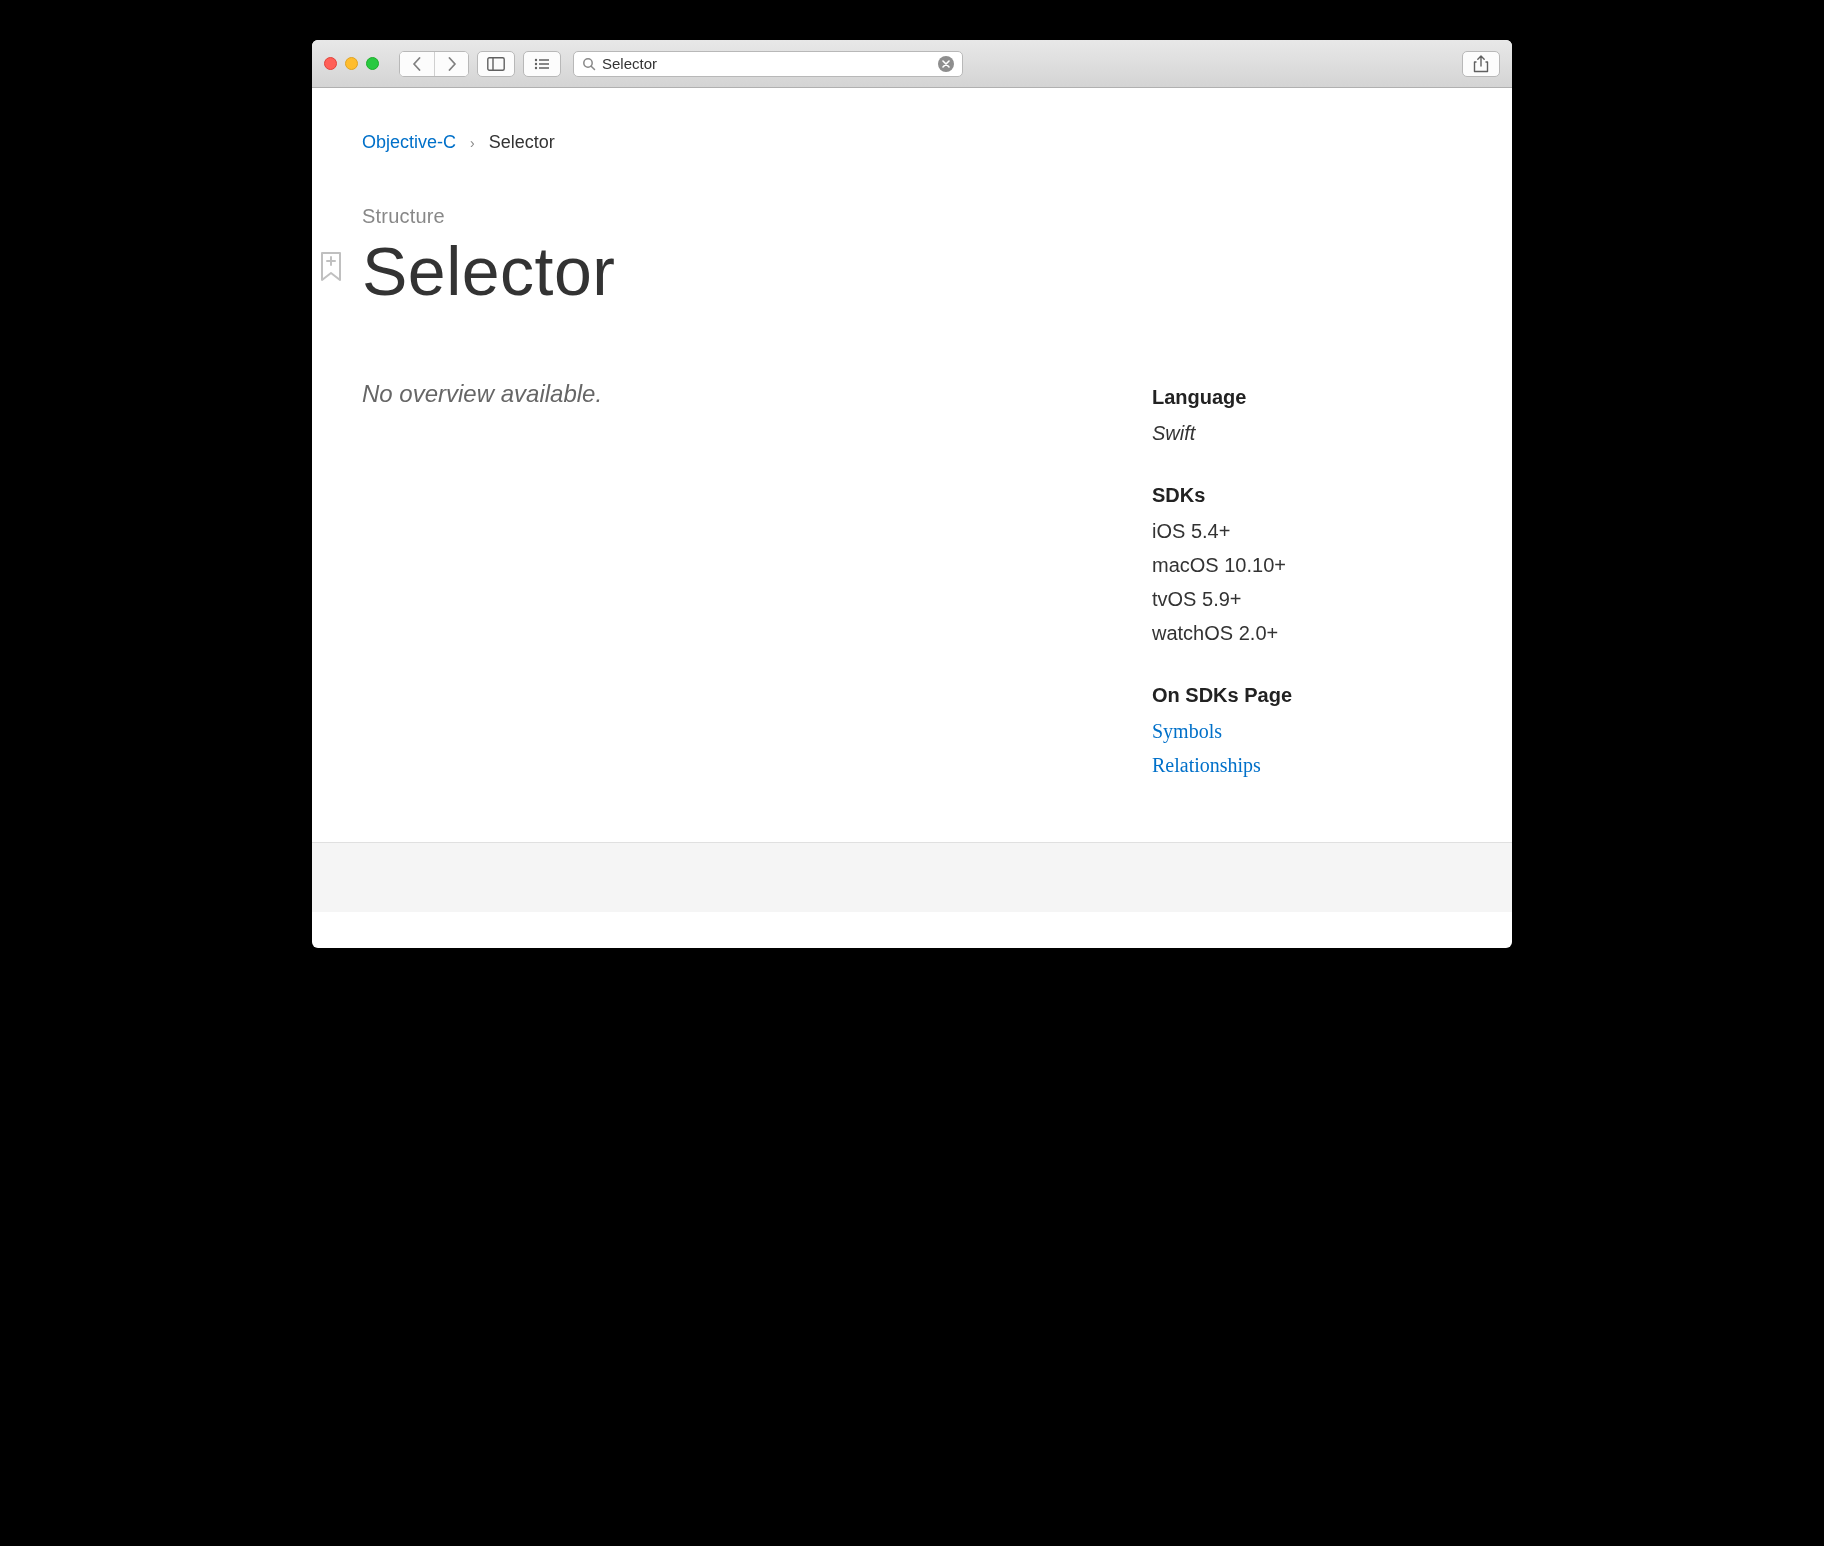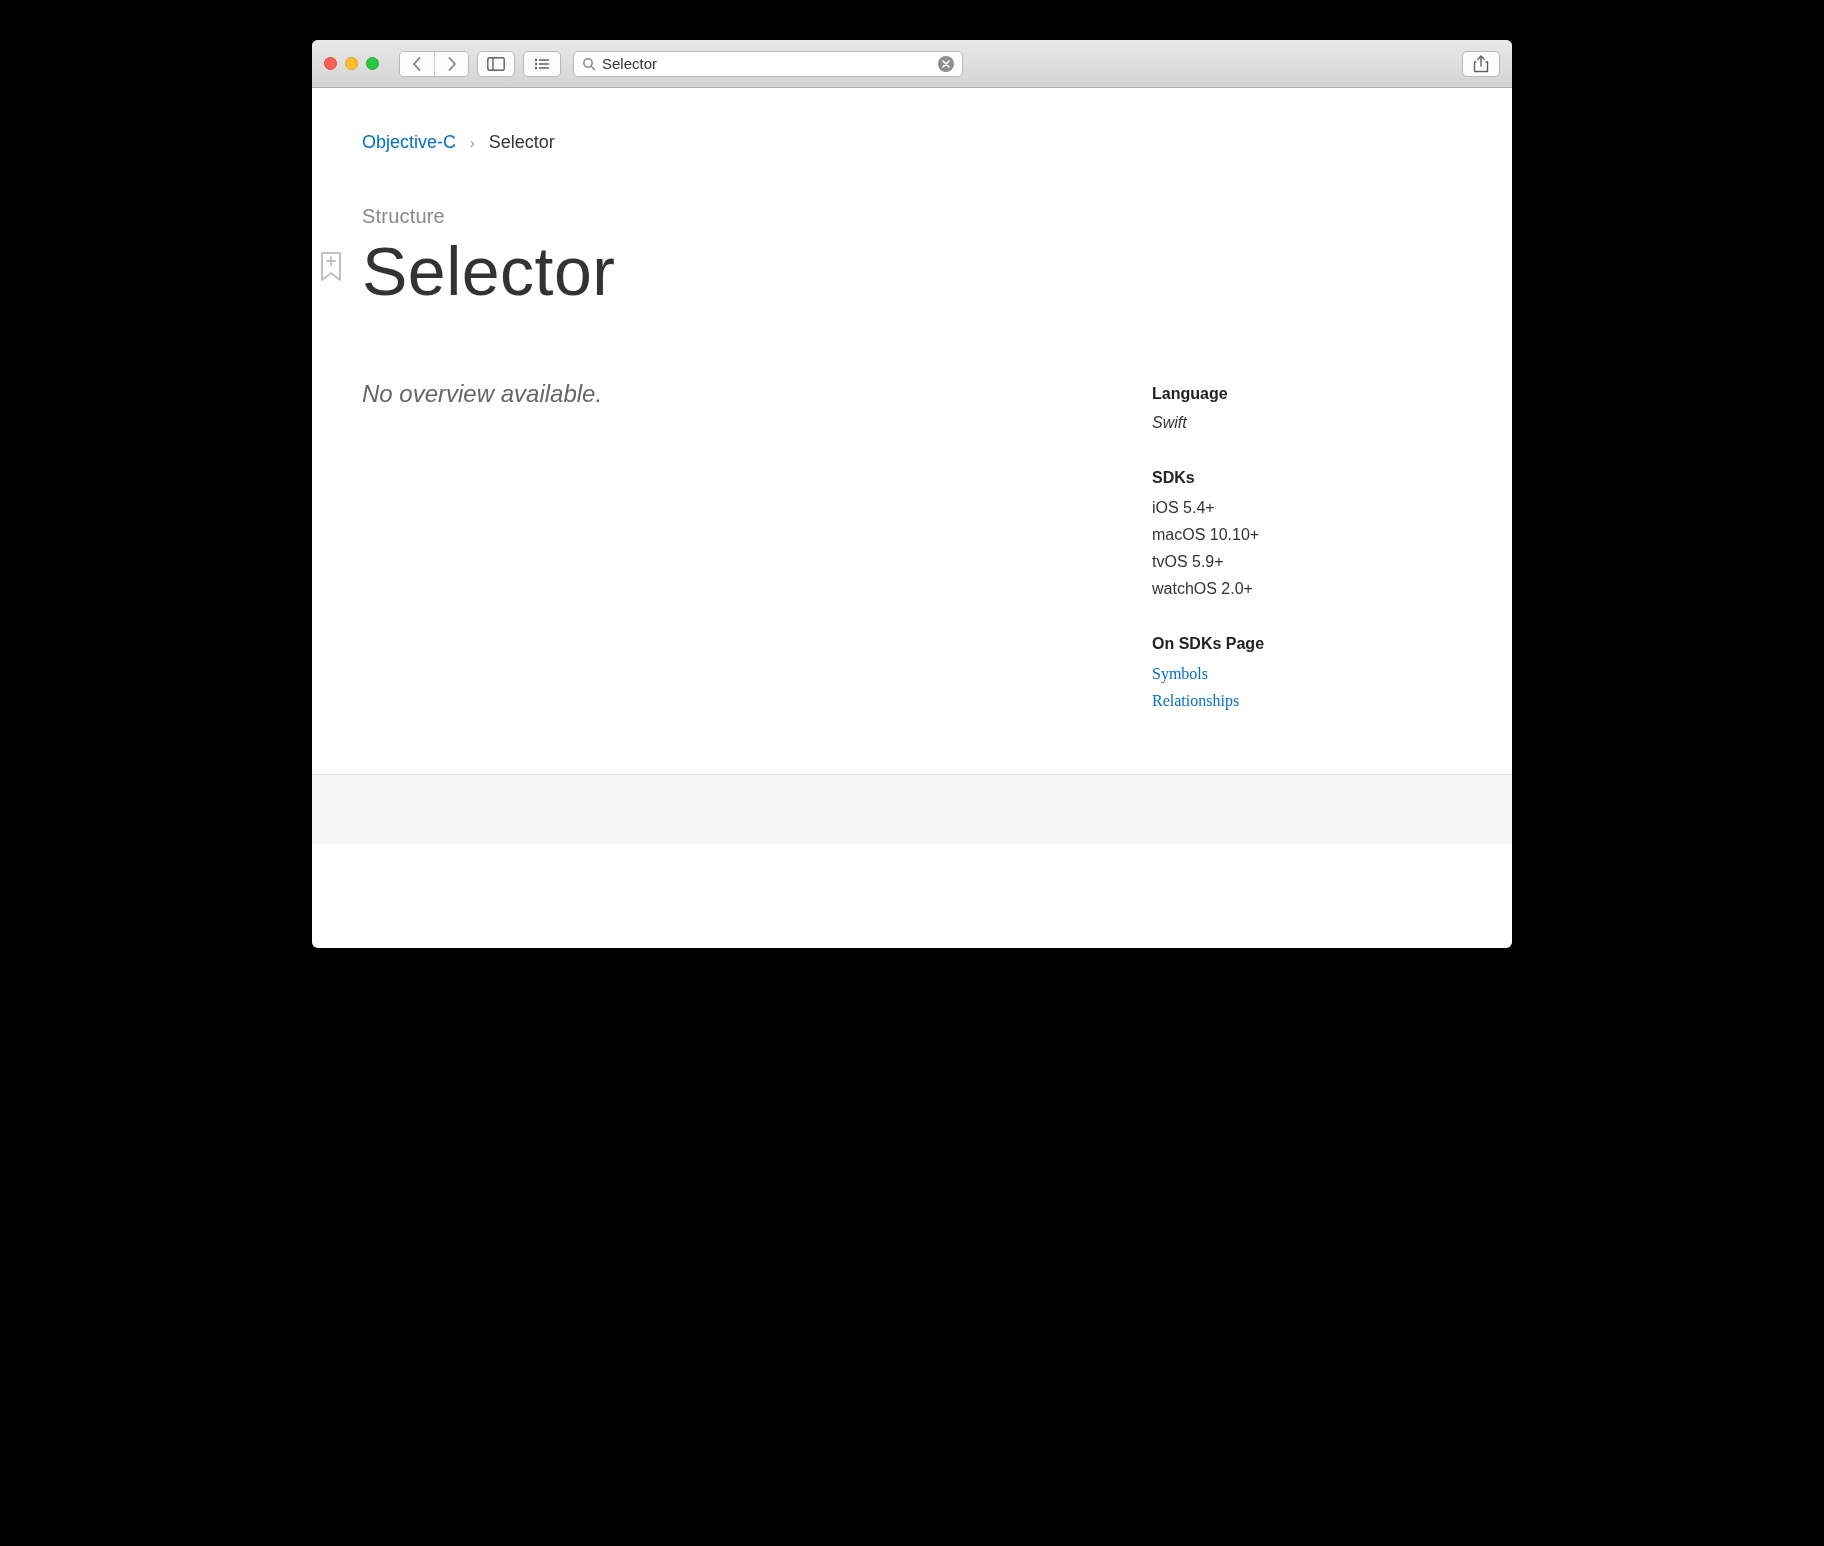--- a/index.html
+++ b/index.html
@@ -165,21 +165,21 @@
     .main-left {
       flex: 1;
     }
     .overview-text {
       font-size: 24px;
       font-style: italic;
       color: #666;
     }
     .main-right {
       width: 310px;
-      font-size: 16px;
+      font-size: 20px;
       line-height: 1.7;
     }
     .side-heading {
       font-weight: 700;
       color: #222;
       margin-bottom: 2px;
     }
     .side-value {
       color: #333;
       margin-bottom: 28px;

